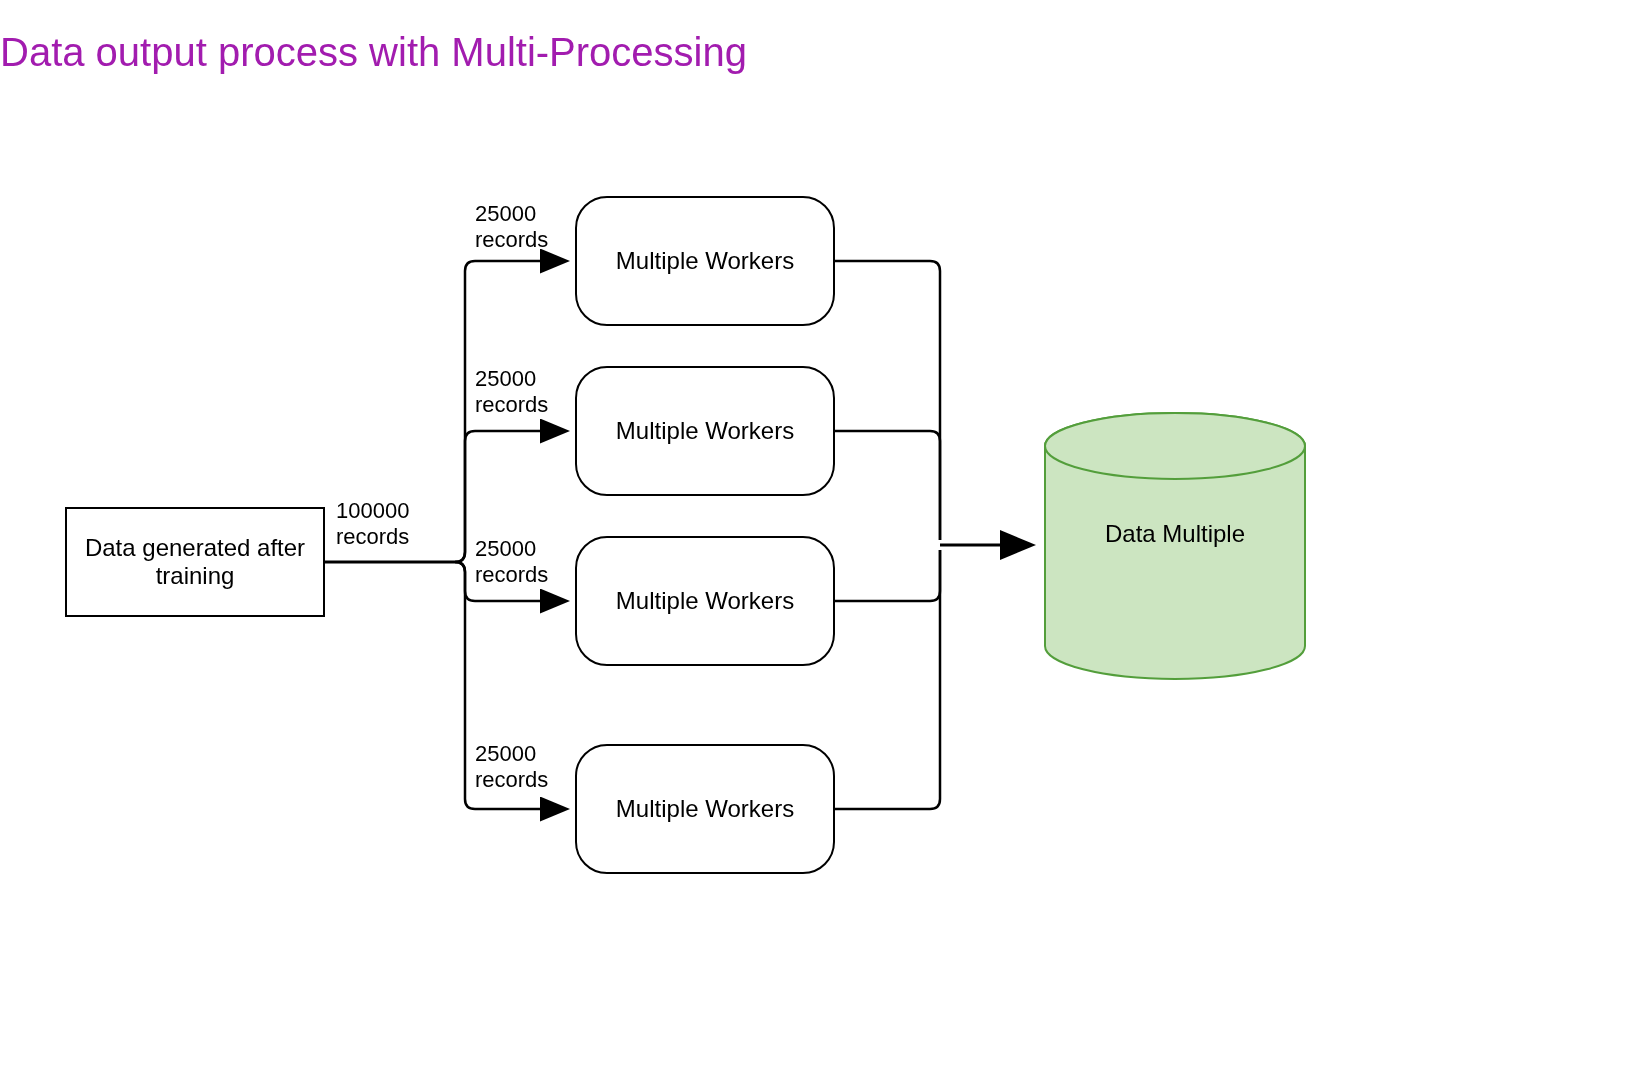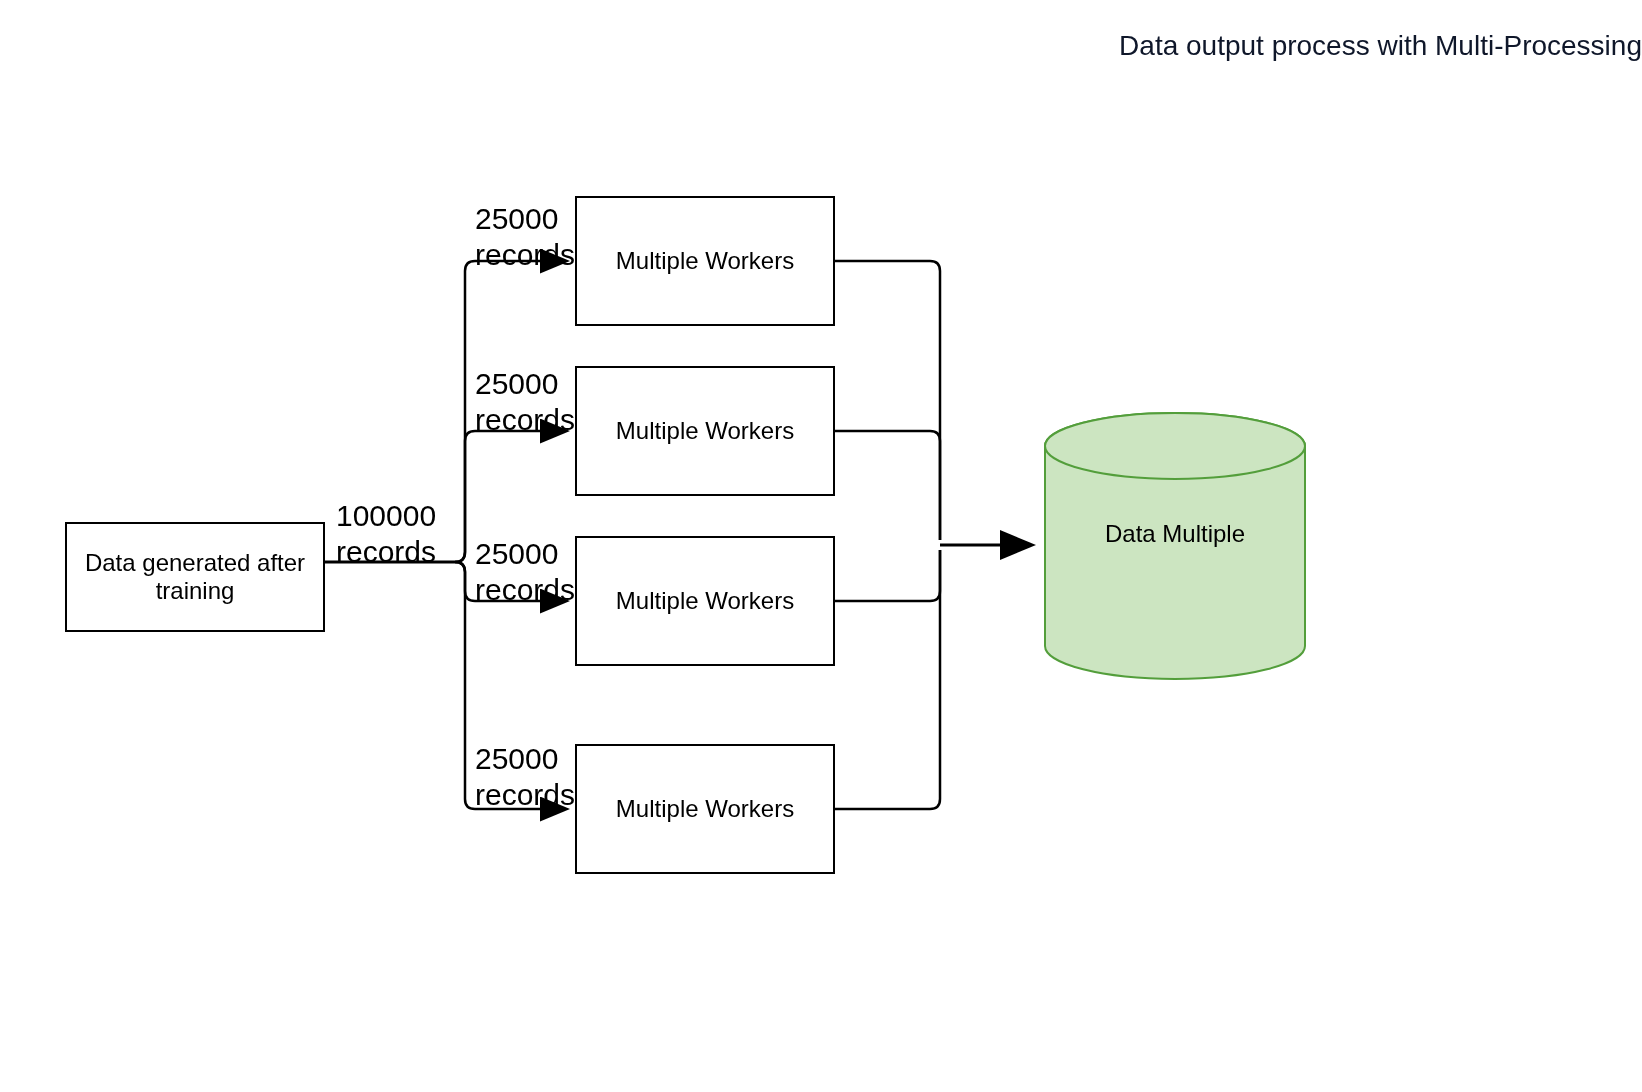--- a/index.html
+++ b/index.html
@@ -8,47 +8,48 @@
       background: #ffffff;
       width: 1642px;
       height: 1092px;
       position: relative;
     }
     .title {
       position: absolute;
       top: 30px;
       left: 0;
       right: 0;
-      text-align: right;
-      font-size: 28px;
+      text-align: left;
+      font-size: 40px;
       font-weight: 400;
-      color: #0f172a;
+      color: #a21caf;
     }
     .box {
       position: absolute;
       border: 2px solid #000;
       background: #fff;
       display: flex;
       align-items: center;
       justify-content: center;
       text-align: center;
       font-size: 24px;
       color: #000;
       padding: 8px;
     }
     .source-box {
       left: 65px;
-      top: 522px;
+      top: 507px;
       width: 260px;
       height: 110px;
     }
     .worker-box {
       left: 575px;
       width: 260px;
       height: 130px;
+      border-radius: 32px;
     }
     .worker-1 { top: 196px; }
     .worker-2 { top: 366px; }
     .worker-3 { top: 536px; }
     .worker-4 { top: 744px; }
     .cylinder {
       position: absolute;
       left: 1040px;
       top: 411px;
       width: 270px;
@@ -62,21 +63,21 @@
       position: absolute;
       left: 1040px;
       top: 520px;
       width: 270px;
       text-align: center;
       font-size: 24px;
       color: #000;
     }
     .edge-label {
       position: absolute;
-      font-size: 30px;
+      font-size: 22px;
       color: #000;
       line-height: 1.2;
     }
     .label-main { left: 336px; top: 498px; }
     .label-w1 { left: 475px; top: 201px; }
     .label-w2 { left: 475px; top: 366px; }
     .label-w3 { left: 475px; top: 536px; }
     .label-w4 { left: 475px; top: 741px; }
     .svg-layer {
       position: absolute;

